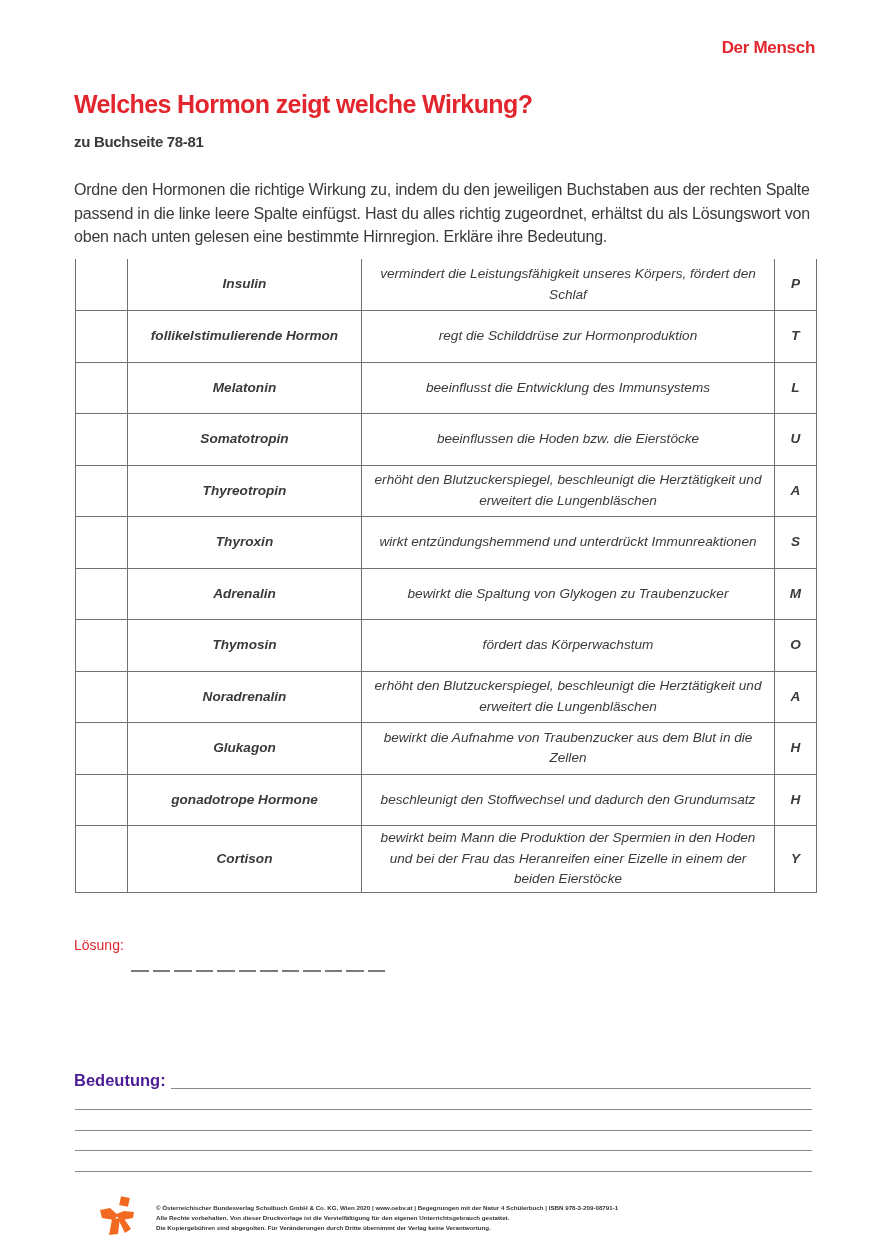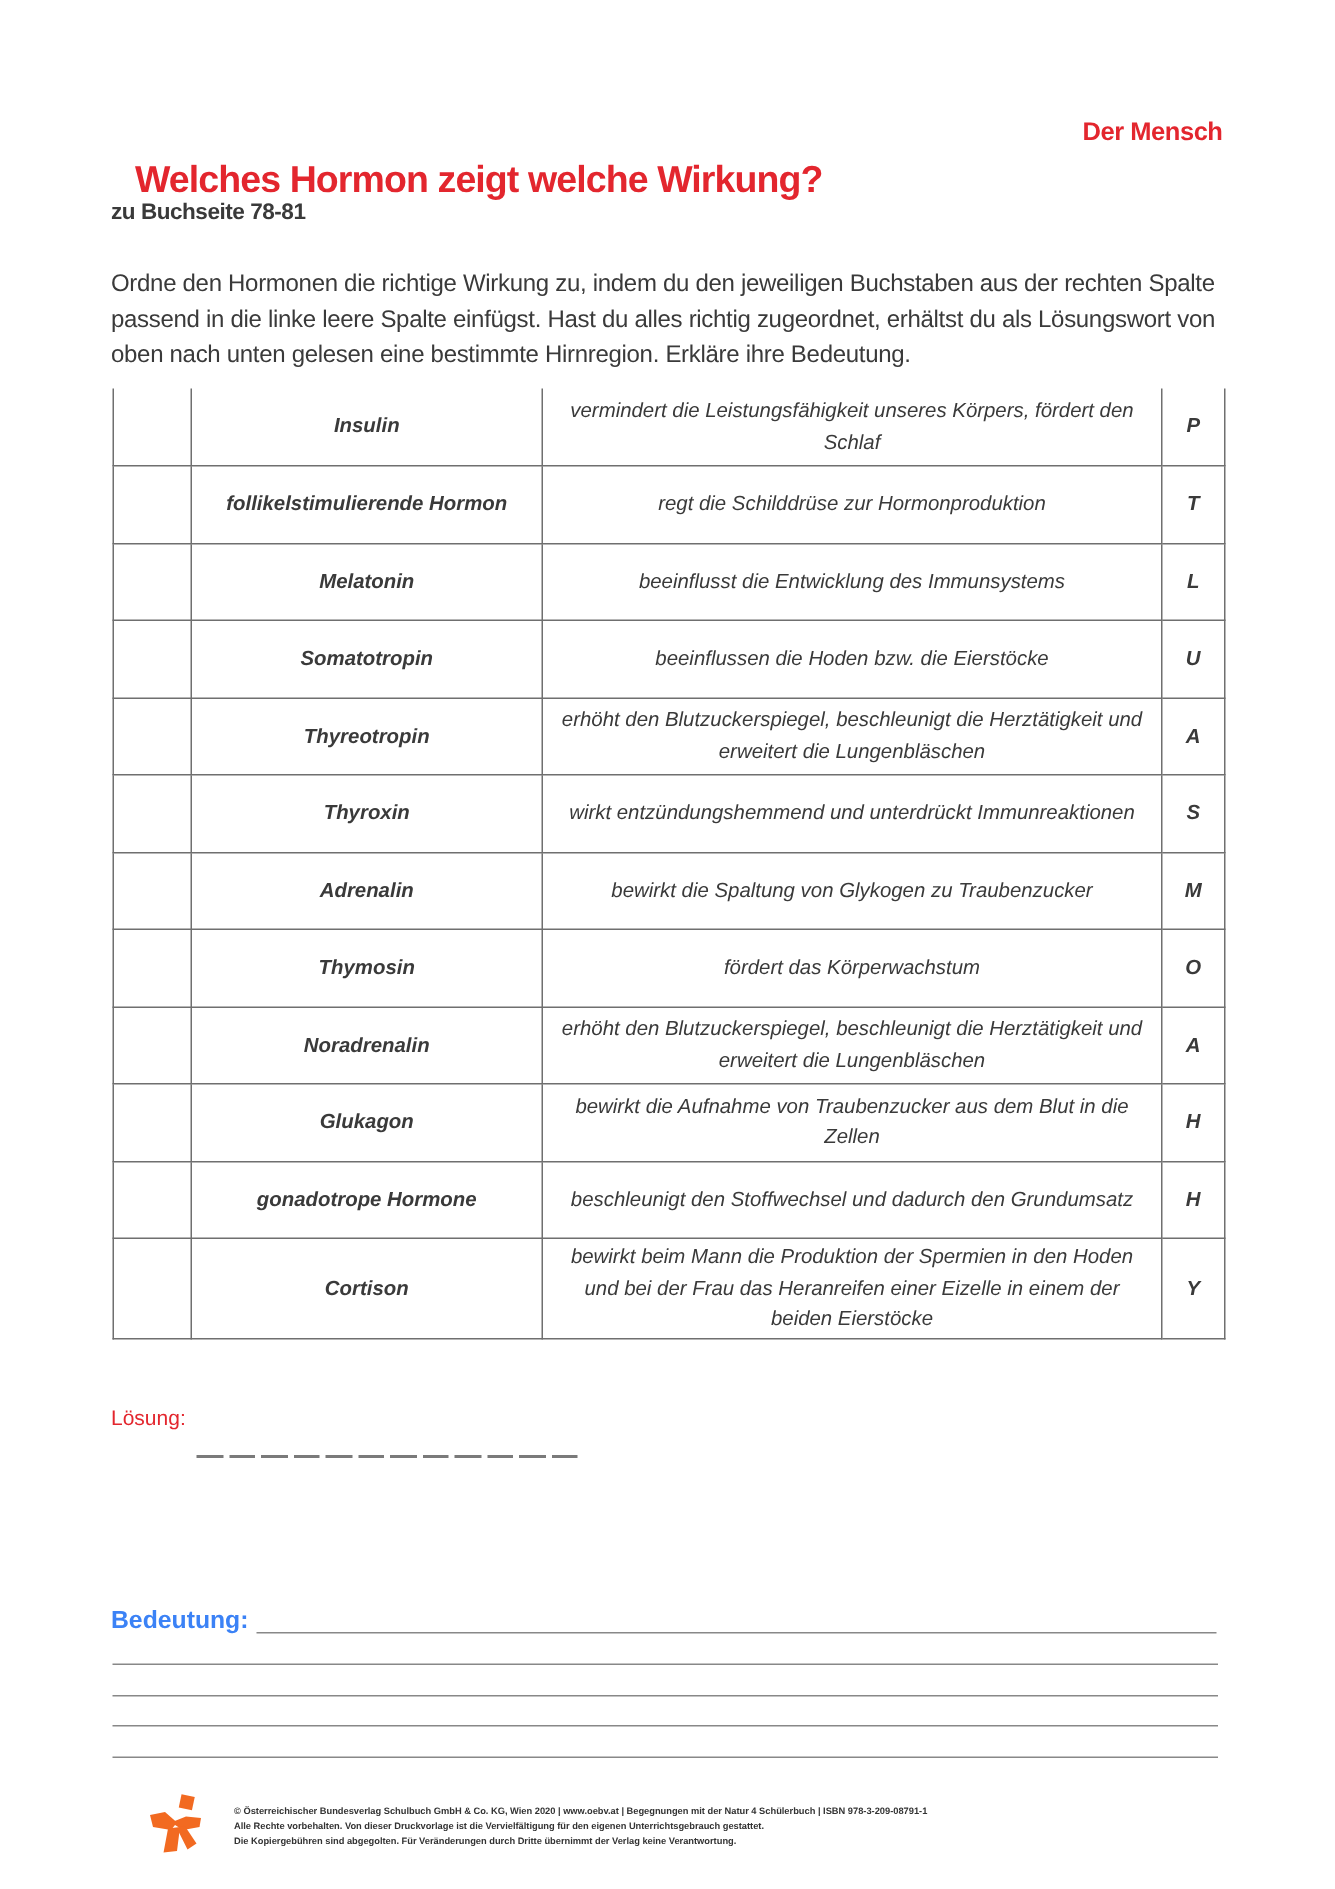--- a/index.html
+++ b/index.html
@@ -2,24 +2,24 @@
 <html><head>
 <meta charset="utf-8">
 <style>
   html, body { margin: 0; padding: 0; background: #ffffff; }
   body {
     width: 890px; height: 1259px; position: relative; overflow: hidden;
     font-family: "Liberation Sans", "DejaVu Sans", sans-serif; color: #3a3a3a;
   }
   .section-label {
     position: absolute; right: 75px; top: 38px;
-    color: #e3262e; font-weight: bold; font-size: 17px; letter-spacing: -0.3px; margin-top: 40px;
+    color: #e3262e; font-weight: bold; font-size: 17px; letter-spacing: -0.3px;
   }
   .title {
-    position: absolute; left: 74px; top: 90px; margin: 16px;
+    position: absolute; left: 74px; top: 90px; margin: 0;
     color: #e3262e; font-weight: bold; font-size: 25px; letter-spacing: -0.6px;
   }
   .subtitle {
     position: absolute; left: 74px; top: 133px;
     font-weight: bold; font-size: 15px; color: #3a3a3a; letter-spacing: -0.3px; text-align: right;
   }
   .instructions {
     position: absolute; left: 74px; top: 178px; width: 740px;
     font-size: 16px; line-height: 23.5px; color: #3a3a3a; letter-spacing: -0.2px;
   }
@@ -42,21 +42,21 @@
   .loesung-label {
     position: absolute; left: 74px; top: 937px;
     color: #e3262e; font-size: 14px;
   }
   .dashes {
     position: absolute; left: 131px; top: 970px; display: flex; gap: 4px;
   }
   .dash { width: 17.5px; height: 1.5px; background: #7a7a7a; }
   .bedeutung-label {
     position: absolute; left: 74px; top: 1071px;
-    font-weight: bold; font-size: 16.5px; color: #3b82f6;
+    font-weight: bold; font-size: 16.5px; color: #4c1d95;
   }
   .line {
     position: absolute; height: 1.3px; background: #888888;
   }
   .logo { position: absolute; left: 98px; top: 1196px; width: 40px; height: 40px; }
   .footer {
     position: absolute; left: 156px; top: 1203px;
     font-size: 6.2px; line-height: 10px; color: #333333; font-weight: bold;
     white-space: nowrap;
   }

